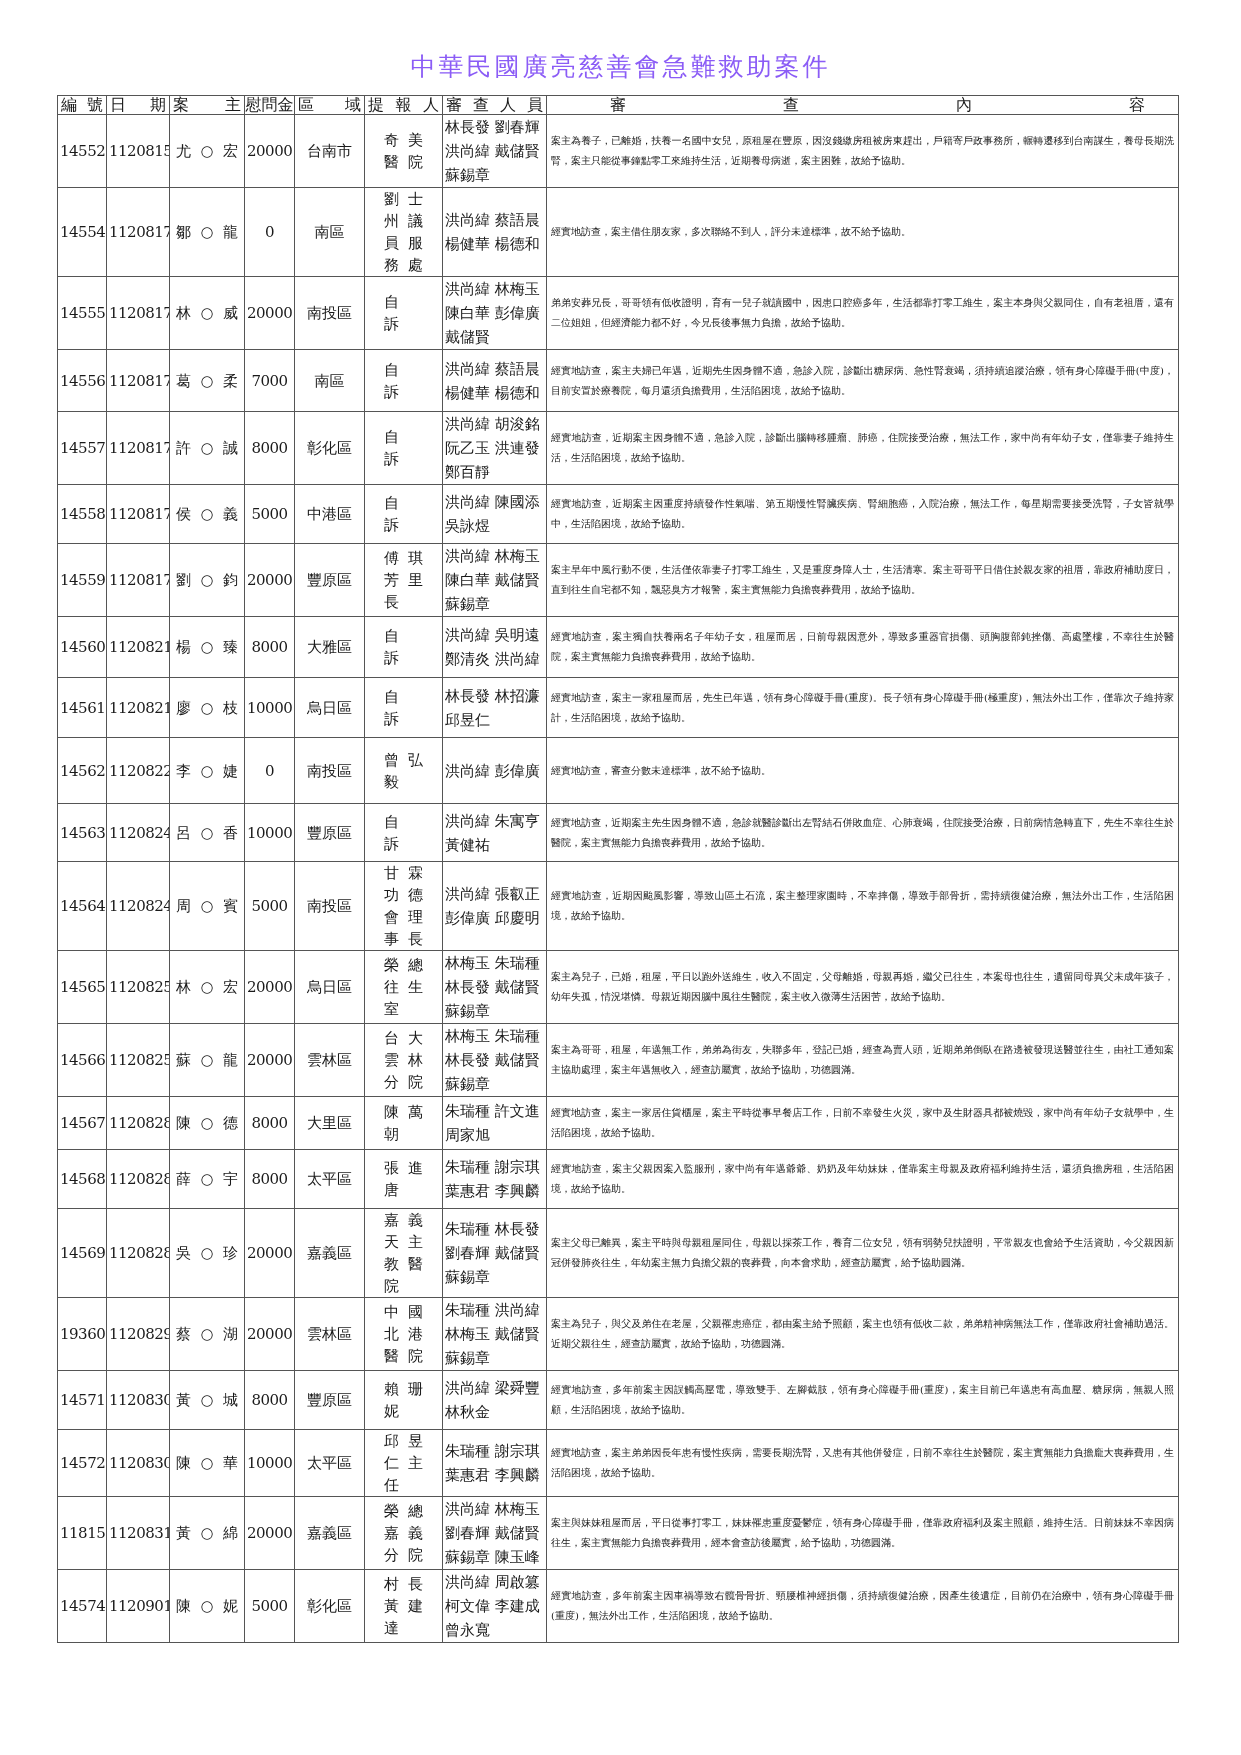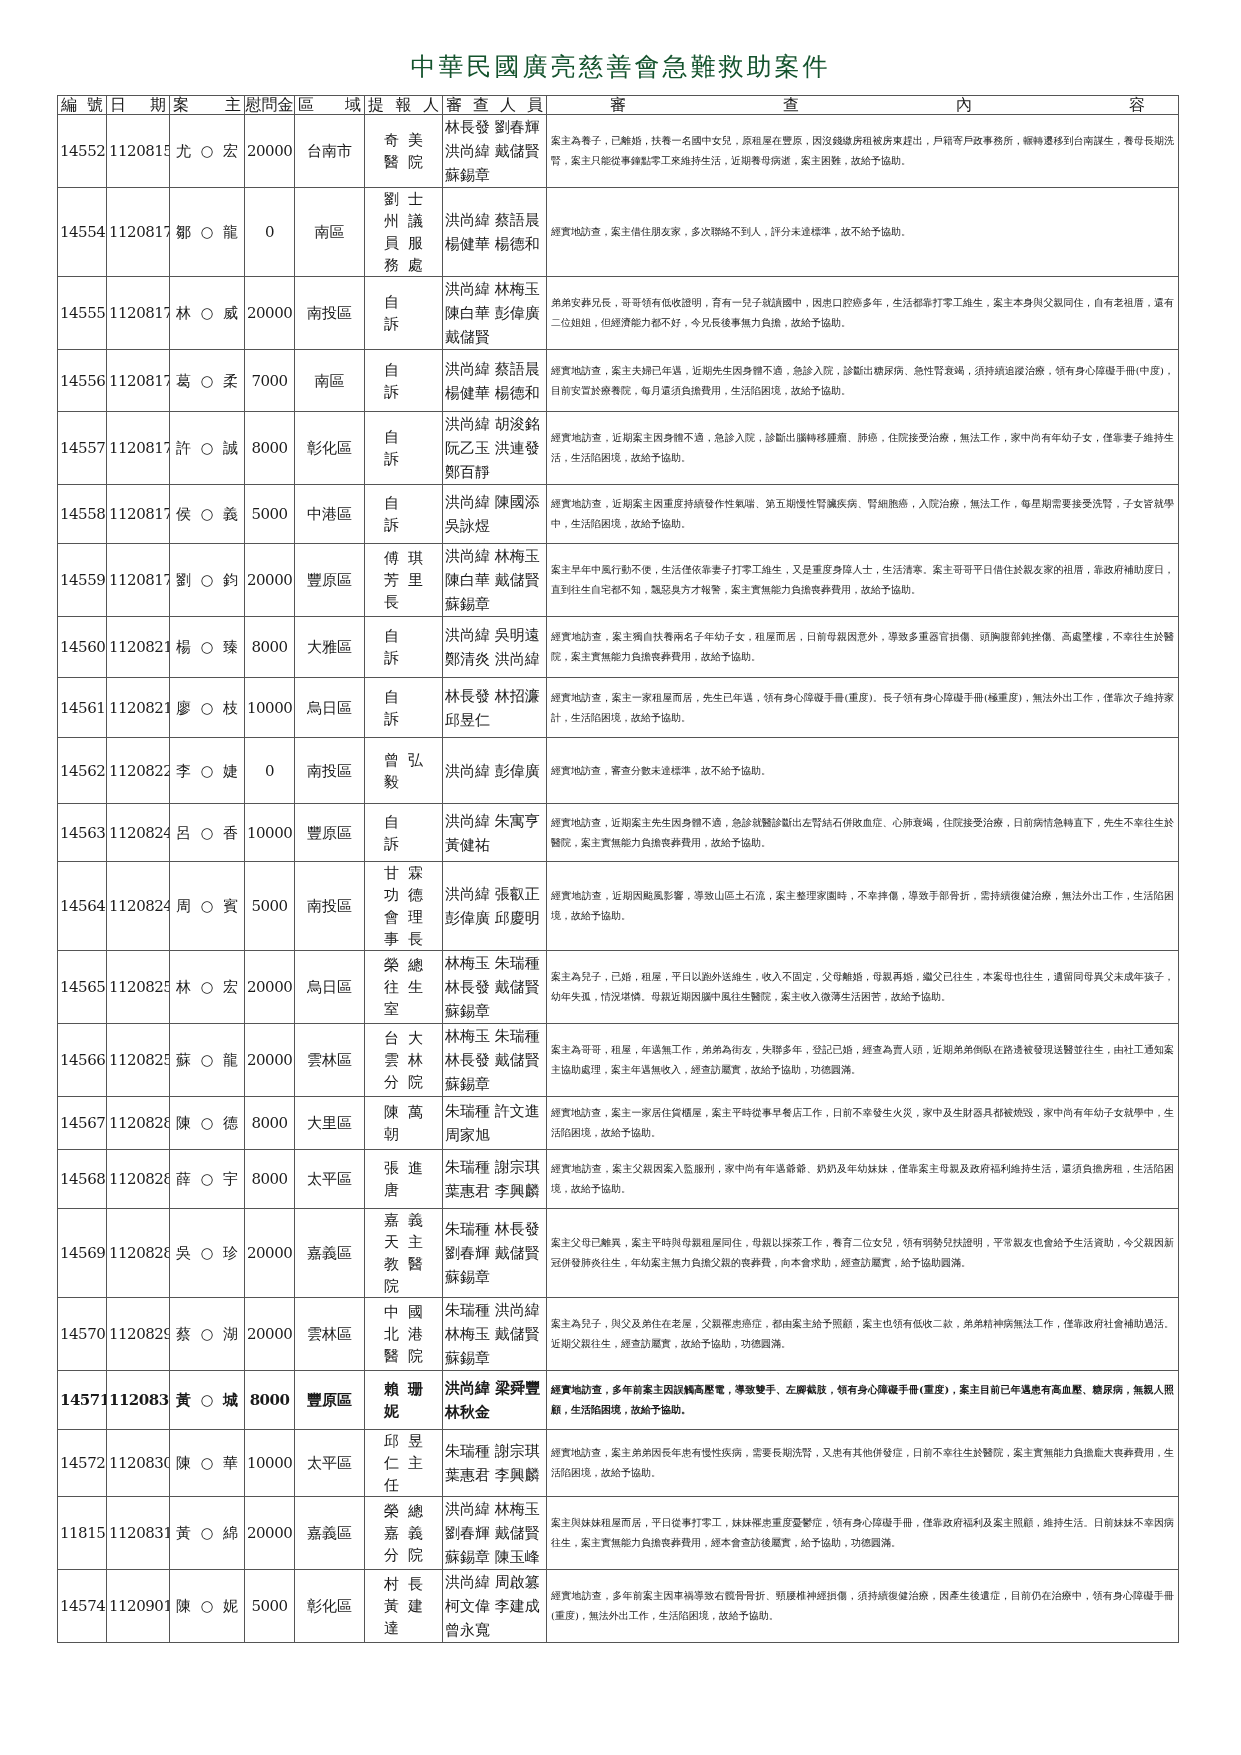--- a/index.html
+++ b/index.html
@@ -1,17 +1,17 @@
 <!DOCTYPE html>
 <html><head>
 <meta charset="utf-8">
 <style>
   html, body { margin: 0; padding: 0; background: #ffffff; }
   body { width: 1241px; height: 1755px; position: relative; font-family: "DejaVu Serif", "Liberation Serif", serif; color: #1a1a1a; }
-  .title { position: absolute; top: 50px; left: 0; width: 1241px; text-align: center; font-family: "DejaVu Sans", "Liberation Sans", sans-serif; font-size: 25px; letter-spacing: 3px; color: #14532d; }
+  .title { position: absolute; top: 50px; left: 0; width: 1241px; text-align: center; font-family: "DejaVu Sans", "Liberation Sans", sans-serif; font-size: 25px; letter-spacing: 3px; color: #8b5cf6; }
   table.relief { position: absolute; top: 95px; left: 57px; width: 1122px; border-collapse: collapse; table-layout: fixed; font-size: 15px; line-height: 20px; }
   table.relief th, table.relief td { border: 1.5px solid #555; padding: 0 2px; vertical-align: middle; overflow: hidden; }
   table.relief th { height: 18px; font-weight: normal; font-size: 16px; line-height: 18px; padding: 0 3px; }
   .h-spread { display: flex; justify-content: space-between; }
   .center { text-align: center; }
   .num { text-align: center; letter-spacing: -0.5px; }
   .owner { display: flex; justify-content: space-between; padding: 0 4px !important; }
   .reporter { text-align: justify; text-align-last: justify; padding: 0 19px !important; line-height: 22px; }
   .reviewers { font-size: 15px; line-height: 24px; padding: 0 2px !important; white-space: pre-line; }
   .content { text-align: justify; padding: 0 4px !important; font-size: 10px; line-height: 20px; }
@@ -395,39 +395,39 @@
     <td class="num">20000</td>
     <td class="center">嘉義區</td>
     <td class="reporter">嘉義天主教醫院</td>
     <td class="reviewers">朱瑞種 林長發
 劉春輝 戴儲賢
 蘇錫章</td>
     <td class="content">案主父母已離異，案主平時與母親租屋同住，母親以採茶工作，養育二位女兒，領有弱勢兒扶證明，平常親友也會給予生活資助，今父親因新冠併發肺炎往生，年幼案主無力負擔父親的喪葬費，向本會求助，經查訪屬實，給予協助圓滿。</td>
   </tr>
 
   <tr style="height: 53px;">
-    <td class="num">14570</td>
+    <td class="num">19360</td>
     <td class="num">1120829</td>
     <td>
           <div class="owner">
             <span>蔡</span>
             <span>○</span>
             <span>湖</span>
           </div>
         </td>
     <td class="num">20000</td>
     <td class="center">雲林區</td>
     <td class="reporter">中國北港醫院</td>
     <td class="reviewers">朱瑞種 洪尚緯
 林梅玉 戴儲賢
 蘇錫章</td>
     <td class="content">案主為兒子，與父及弟住在老屋，父親罹患癌症，都由案主給予照顧，案主也領有低收二款，弟弟精神病無法工作，僅靠政府社會補助過活。近期父親往生，經查訪屬實，故給予協助，功德圓滿。</td>
   </tr>
 
-  <tr style="height: 59px; font-weight: bold;">
+  <tr style="height: 59px;">
     <td class="num">14571</td>
     <td class="num">1120830</td>
     <td>
           <div class="owner">
             <span>黃</span>
             <span>○</span>
             <span>城</span>
           </div>
         </td>
     <td class="num">8000</td>

